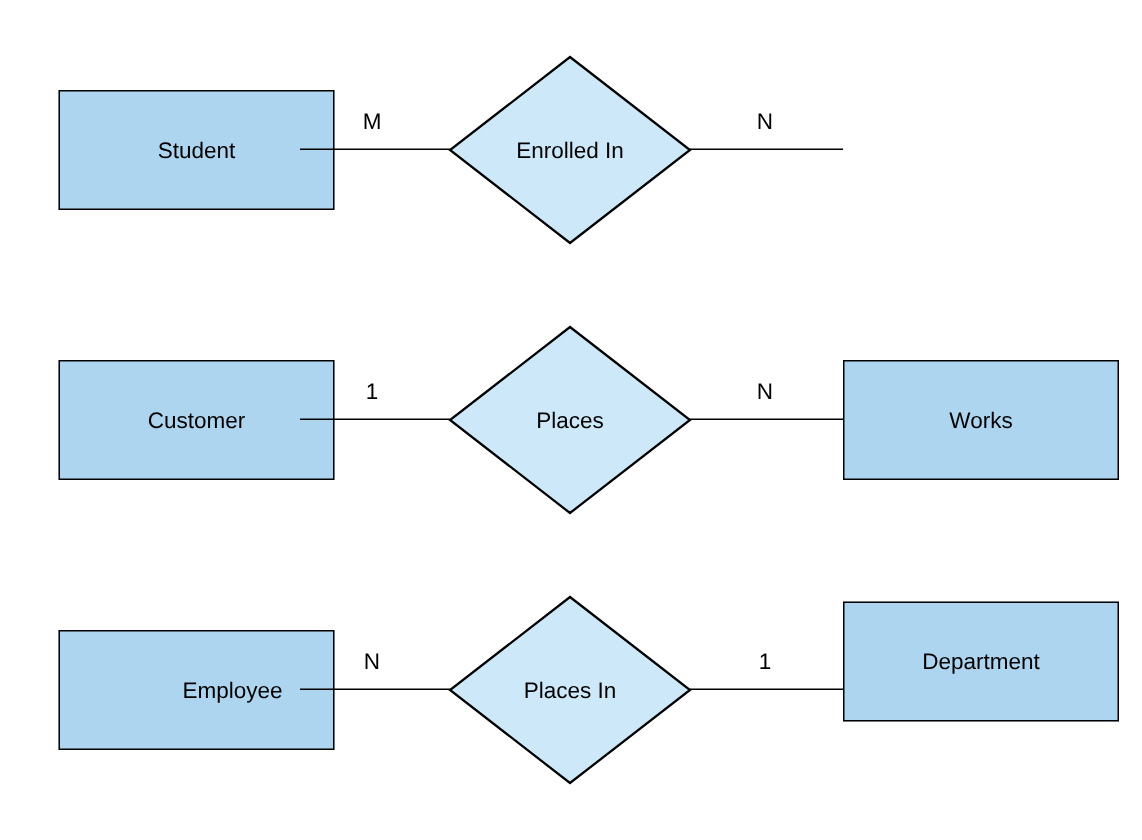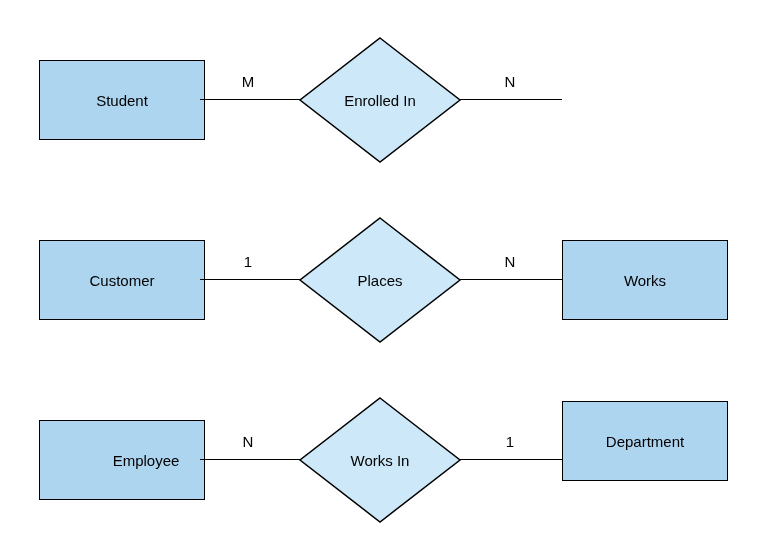--- a/index.html
+++ b/index.html
@@ -11,21 +11,21 @@
     position: relative;
     width: 761px;
     height: 560px;
     background: var(--background, #ffffff);
     font-family: "Liberation Sans", "DejaVu Sans", sans-serif;
     color: var(--text, #000000);
     overflow: hidden;
   }
   .entity {
     position: absolute;
-    width: 166px;
+    width: 184px;
     height: 80px;
     box-sizing: border-box;
     background: var(--entity-fill, #AED5EF);
     border: 1.5px solid var(--border, #000000);
     display: flex;
     align-items: center;
     justify-content: center;
     font-size: 15px;
   }
   .connector {
@@ -95,20 +95,20 @@
   </div>
 
   <div class="entity" style="left:39px; top:420px;padding-left:48px;">
     <span>Employee</span>
   </div>
   <div class="connector" style="left:200px; top:459px; width:100px;"></div>
   <div class="cardinality" style="left:208px; top:432px;">N</div>
   <svg class="diamond" style="left:298px; top:396px;" viewBox="0 0 164 128">
     <polygon points="82,2 162,64 82,126 2,64"></polygon>
   </svg>
-  <div class="diamond-label" style="left:300px; top:398px;">Works In</div>
+  <div class="diamond-label" style="left:300px; top:398px;">Places In</div>
   <div class="connector" style="left:460px; top:459px; width:102px;"></div>
   <div class="cardinality" style="left:470px; top:432px;">1</div>
   <div class="entity" style="left:562px; top:401px;">
     <span>Department</span>
   </div>
 
 </div>
 
 </body></html>

